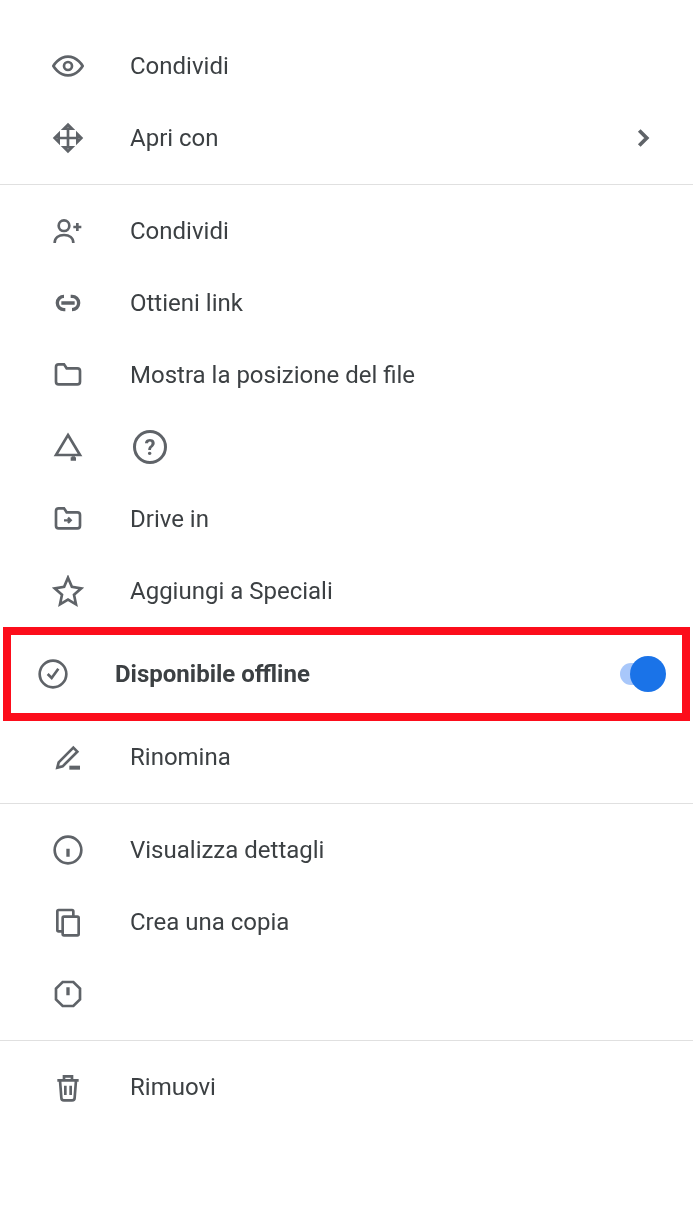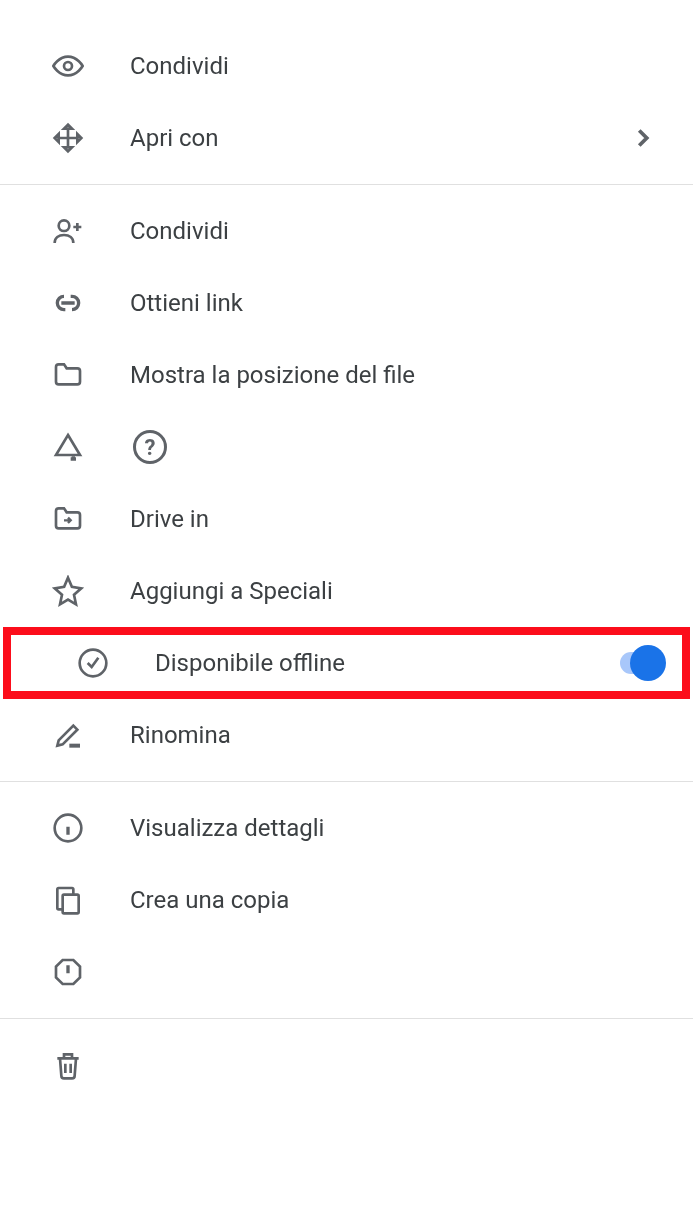--- a/index.html
+++ b/index.html
@@ -54,21 +54,21 @@
     display: flex;
     align-items: center;
     justify-content: center;
     color: #5f6368;
   }
   .trail svg { width: 30px; height: 30px; stroke:#5f6368; fill:none; }
   .highlight-box {
     border: 8px solid #fc0d1b;
     margin: 0 3px;
   }
-  .highlight-box .item { height: 56px; padding-left:64px; padding-right:22px; }
+  .highlight-box .item { height: 78px; padding-left:24px; padding-right:22px;font-weight:bold; }
   .toggle {
     position: relative;
     width: 56px;
     height: 22px;
     background: #a8c7fa;
     border-radius: 20px;
   }
   .toggle::after {
     content: "";
     position: absolute;
@@ -228,16 +228,17 @@
     </div>
   </div>
 
   <div class="group">
     <div class="item">
       <span class="icon-slot">
         <svg viewBox="0 0 24 24" stroke-width="2">
             <path d="M4 7h16M9 7V4h6v3M6 7l1 13a2 2 0 002 2h6a2 2 0 002-2l1-13M10 11v7M14 11v7"></path>
           </svg>
       </span>
+      <span class="label">Rimuovi</span>
     </div>
   </div>
 
 </div>
 
 </body></html>

